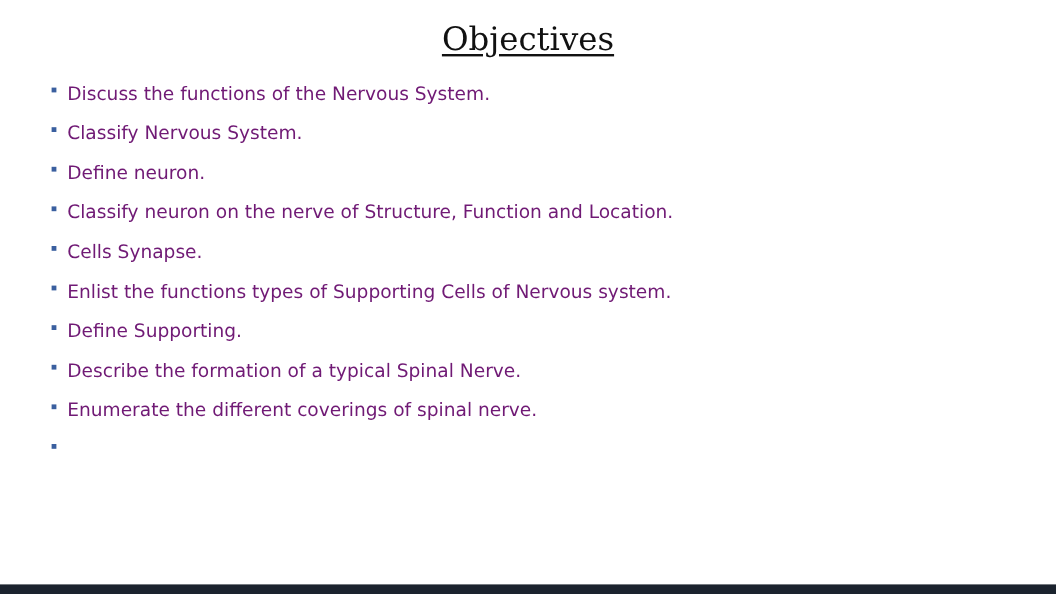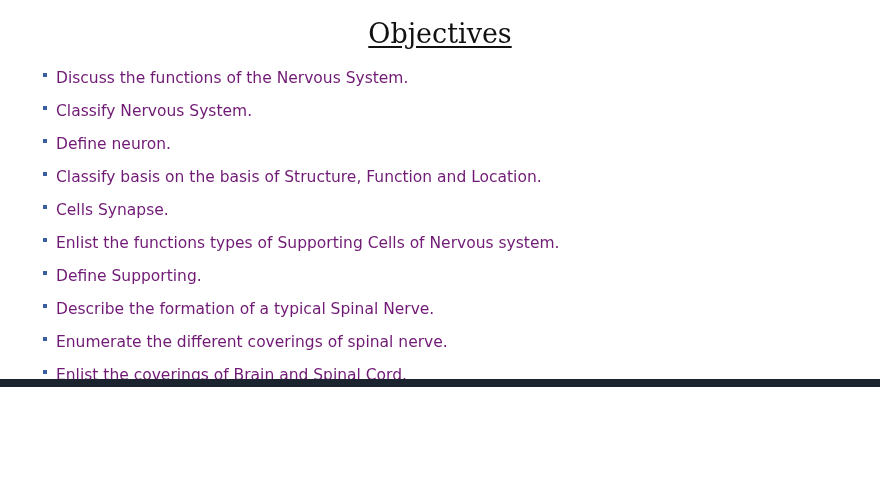--- a/index.html
+++ b/index.html
@@ -3,21 +3,21 @@
 <meta charset="utf-8">
 <style>
   html, body {
     margin: 0;
     padding: 0;
     background: #ffffff;
   }
   .slide {
     position: relative;
     width: 880px;
-    height: 387px;
+    height: 495px;
     background: #ffffff;
     overflow: hidden;
     font-family: "DejaVu Sans", sans-serif;
   }
   .slide-title {
     margin: 16px 0 0 0;
     text-align: center;
     font-family: "DejaVu Serif", "Liberation Serif", serif;
     font-weight: normal;
     font-size: 27px;
@@ -66,36 +66,36 @@
     <li>
       <span class="bullet"></span><span>Discuss the functions of the Nervous System.</span>
     </li>
     <li>
       <span class="bullet"></span><span>Classify Nervous System.</span>
     </li>
     <li>
       <span class="bullet"></span><span>Define neuron.</span>
     </li>
     <li>
-      <span class="bullet"></span><span>Classify basis on the basis of Structure, Function and Location.</span>
+      <span class="bullet"></span><span>Classify neuron on the nerve of Structure, Function and Location.</span>
     </li>
     <li>
       <span class="bullet"></span><span>Cells Synapse.</span>
     </li>
     <li>
       <span class="bullet"></span><span>Enlist the functions types of Supporting Cells of Nervous system.</span>
     </li>
     <li>
       <span class="bullet"></span><span>Define Supporting.</span>
     </li>
     <li>
       <span class="bullet"></span><span>Describe the formation of a typical Spinal Nerve.</span>
     </li>
     <li>
       <span class="bullet"></span><span>Enumerate the different coverings of spinal nerve.</span>
     </li>
     <li>
-      <span class="bullet"></span><span>Enlist the coverings of Brain and Spinal Cord.</span>
+      <span class="bullet"></span>
     </li>
   </ul>
 
   <div class="bottom-bar"></div>
 </div>
 
 </body></html>

